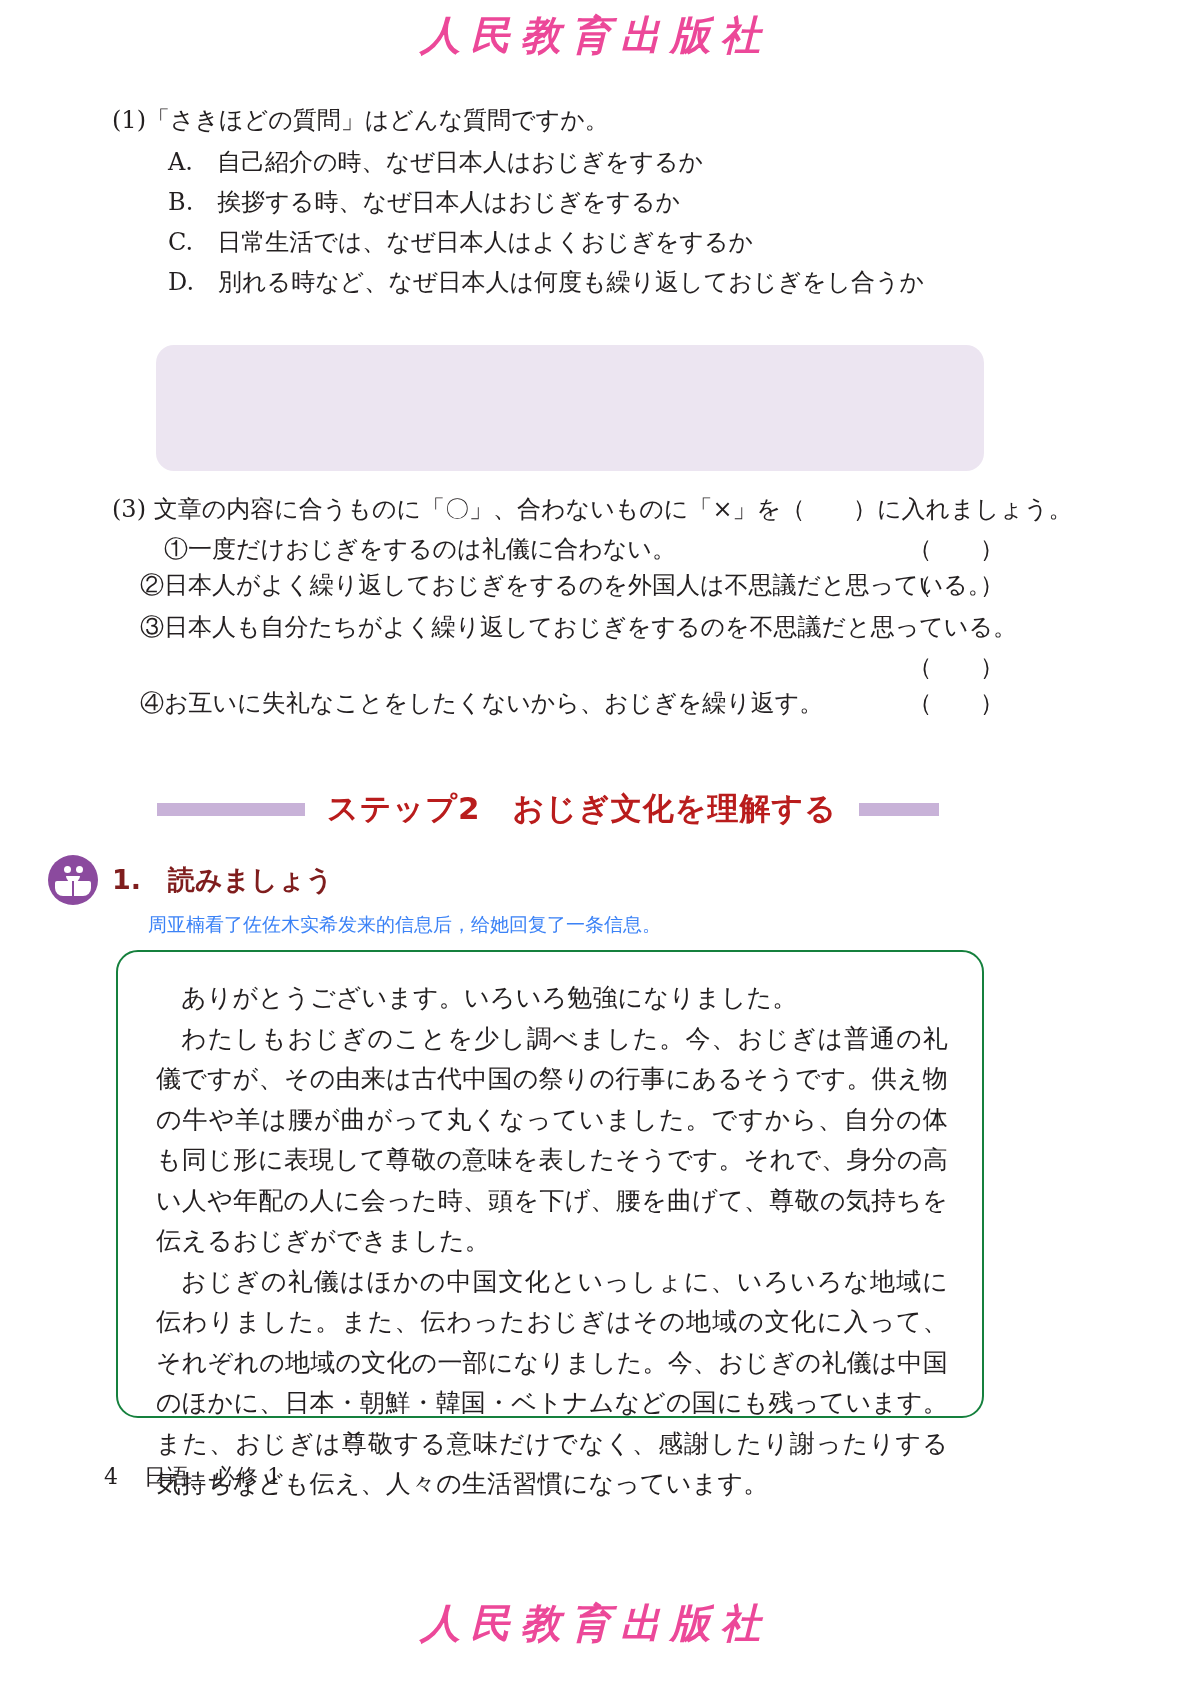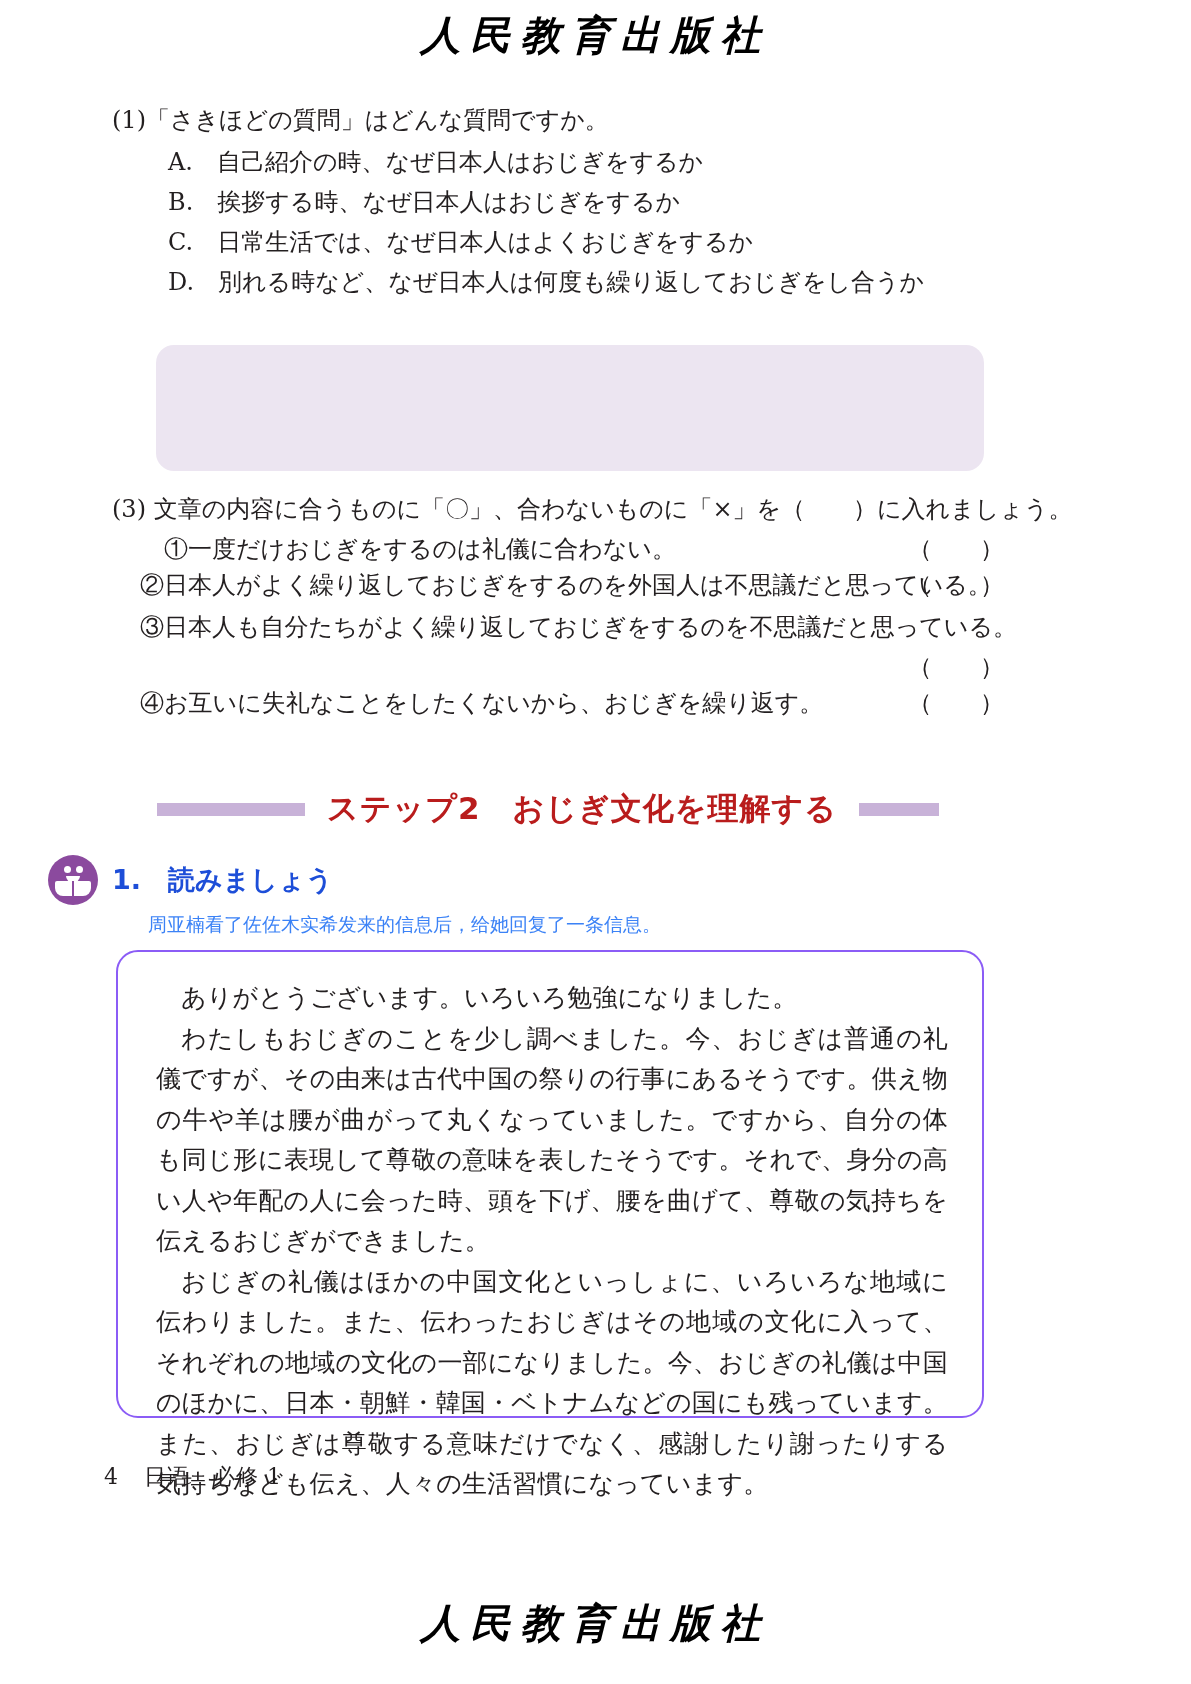--- a/index.html
+++ b/index.html
@@ -22,21 +22,21 @@
     height: 1684px;
     box-sizing: border-box;
   }
 
   
   .pub-logo {
     position: absolute;
     left: 0;
     width: 1191px;
     text-align: center;
-    color: #000000;
+    color: #ec4899;
     font-family: "DejaVu Serif", "Liberation Serif", serif;
     font-weight: bold;
     font-style: italic;
     letter-spacing: 10px;
     white-space: nowrap;
     user-select: none;
   }
   .pub-logo.top { top: 8px; font-size: 40px; }
   .pub-logo.bottom { top: 1596px; font-size: 40px; }
 
@@ -141,21 +141,21 @@
     position: absolute;
     left: 17px;
     top: 0;
     width: 2px;
     height: 15px;
     background: #8b4a9e;
   }
   .task-label {
     font-size: 27px;
     font-weight: bold;
-    color: #1d4ed8;
+    color: #7f1d1d;
     white-space: nowrap;
     font-family: "DejaVu Sans", "Liberation Sans", sans-serif;
   }
 
   
   .cn-caption {
     position: absolute;
     left: 148px;
     top: 912px;
     font-size: 19px;
@@ -164,21 +164,21 @@
     font-family: "DejaVu Serif", "Liberation Serif", serif;
   }
 
   
   .passage-box {
     position: absolute;
     left: 116px;
     top: 950px;
     width: 868px;
     height: 468px;
-    border: 2px solid #8b5cf6;
+    border: 2px solid #15803d;
     border-radius: 22px;
     box-sizing: border-box;
     padding: 26px 34px 20px 38px;
   }
   .passage-p {
     font-size: 25px;
     line-height: 1.62;
     text-align: justify;
     text-justify: inter-character;
     margin: 0;

